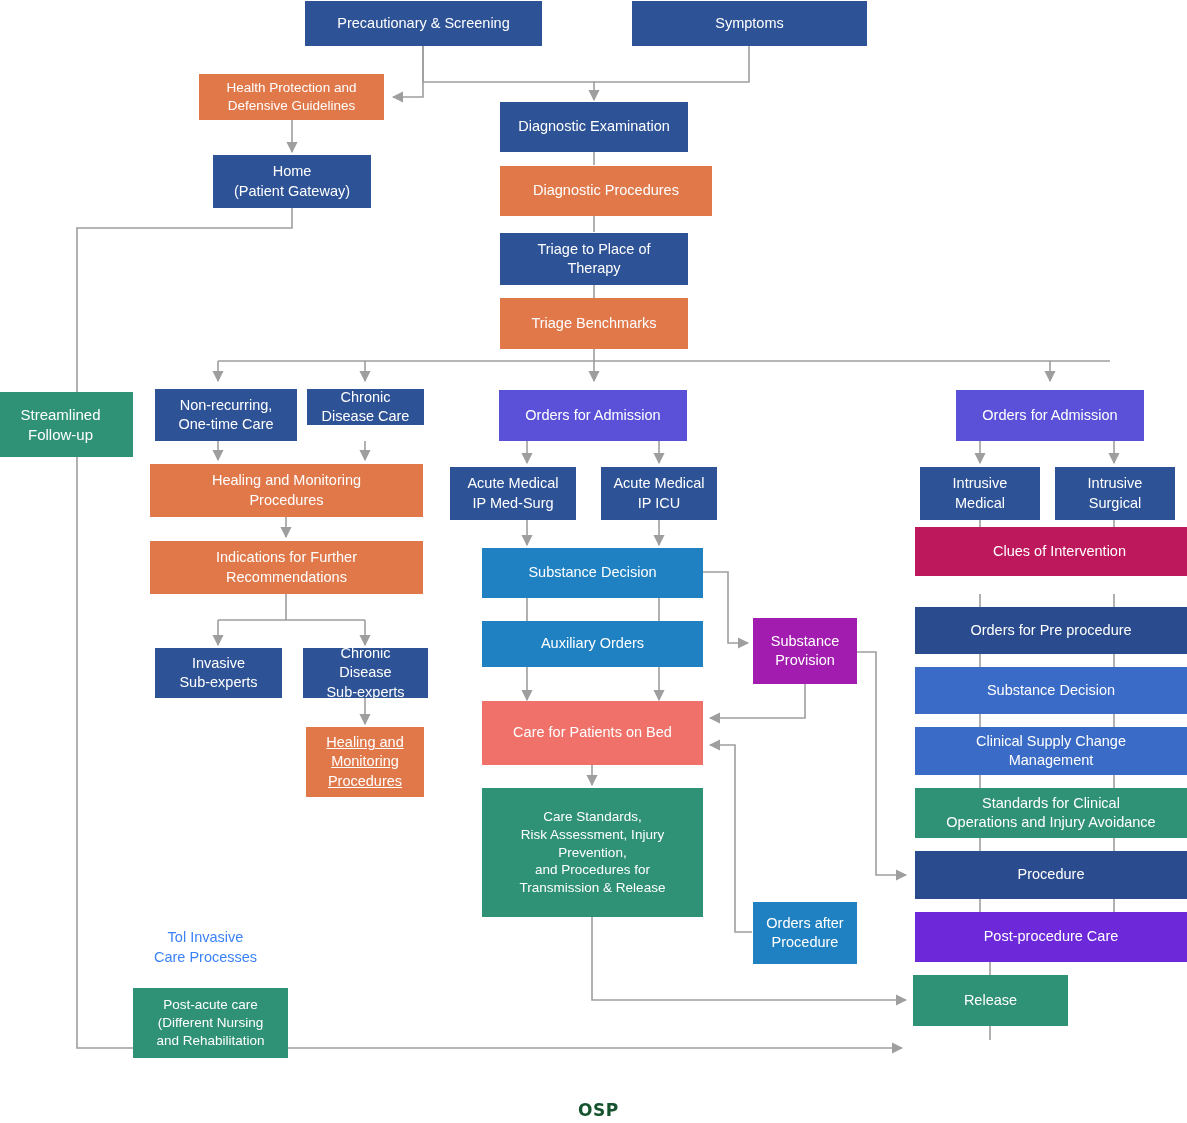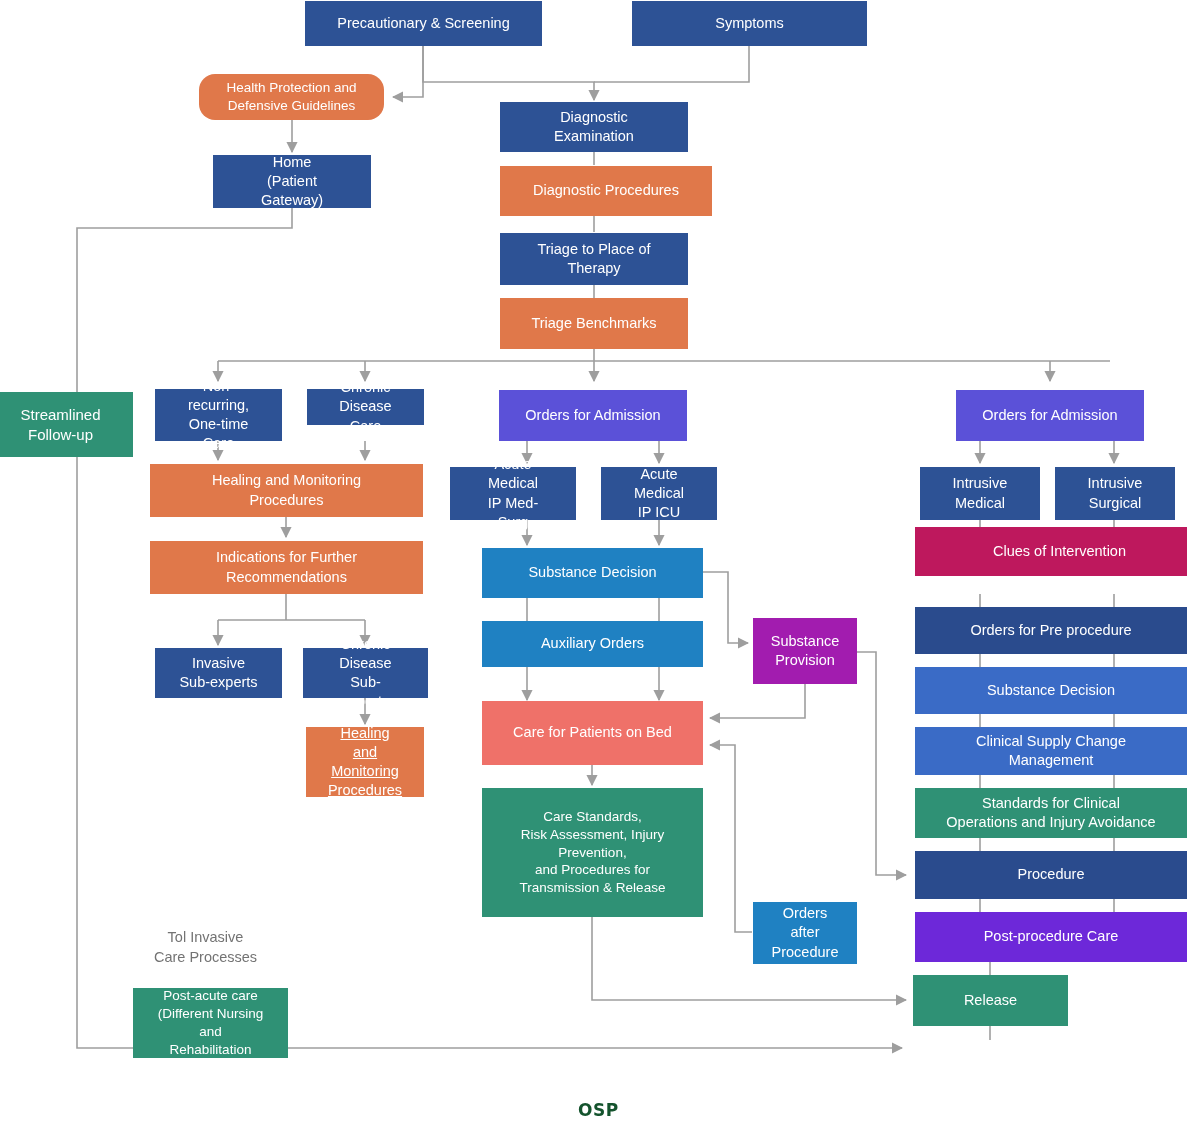--- a/index.html
+++ b/index.html
@@ -1,24 +1,24 @@
 <!DOCTYPE html>
 <html><head>
 <meta charset="utf-8">
 <style>
   html,body{margin:0;padding:0;background:#ffffff;}
   body{font-family:"Liberation Sans","DejaVu Sans",sans-serif;}
   #canvas{position:relative;width:1187px;height:1123px;background:#ffffff;overflow:hidden;}
   .node{position:absolute;display:flex;align-items:center;justify-content:center;
         text-align:center;color:#ffffff;font-size:14.5px;line-height:1.32;
-        box-sizing:border-box;padding:4px 24px;}
+        box-sizing:border-box;padding:4px 10px;}
   .node.s13{font-size:13.5px;}
   .node.s15{font-size:15px;}
   .plain{position:absolute;display:flex;align-items:center;justify-content:center;
-         text-align:center;color:#737373;font-size:14.5px;line-height:1.36;}
+         text-align:center;color:#3b82f6;font-size:14.5px;line-height:1.36;}
   #lines{position:absolute;left:0;top:0;width:1187px;height:1123px;pointer-events:none;}
   .logo{position:absolute;color:#14532d;font-weight:bold;font-size:17px;
         letter-spacing:.5px;font-family:"DejaVu Sans",sans-serif;}
 </style>
 </head>
 <body>
 
 <div id="canvas">
 
   <svg id="lines" viewBox="0 0 1187 1123" width="1187" height="1123">
@@ -109,39 +109,39 @@
         <path d="M1114,899 L1114,912"></path>
       <path d="M990,962 L990,975"></path>
       <path d="M990,1026 L990,1040"></path>
     </g>
   </svg>
 
   <div class="node" style="left:305px;top:1px;width:237px;height:45px;background:#2d5295;">Precautionary &amp; Screening</div>
 
   <div class="node" style="left:632px;top:1px;width:235px;height:45px;background:#2d5295;">Symptoms</div>
 
-  <div class="node s13" style="left:199px;top:74px;width:185px;height:46px;background:#e0784a;white-space:pre-line;border-radius:16px;">Health Protection and
+  <div class="node s13" style="left:199px;top:74px;width:185px;height:46px;background:#e0784a;white-space:pre-line;">Health Protection and
 Defensive Guidelines</div>
 
   <div class="node" style="left:213px;top:155px;width:158px;height:53px;background:#2d5295;white-space:pre-line;">Home
 (Patient Gateway)</div>
 
   <div class="node" style="left:500px;top:102px;width:188px;height:50px;background:#2d5295;">Diagnostic Examination</div>
 
   <div class="node" style="left:500px;top:166px;width:212px;height:50px;background:#e0784a;">Diagnostic Procedures</div>
 
   <div class="node" style="left:500px;top:233px;width:188px;height:52px;background:#2d5295;white-space:pre-line;">Triage to Place of
 Therapy</div>
 
   <div class="node" style="left:500px;top:298px;width:188px;height:51px;background:#e0784a;">Triage Benchmarks</div>
 
   <div class="node s15" style="left:-12px;top:392px;width:145px;height:65px;background:#2f9175;white-space:pre-line;">Streamlined
 Follow-up</div>
 
-  <div class="node" style="left:155px;top:389px;width:127px;height:52px;background:#2d5295;white-space:pre-line;">Non-recurring,
+  <div class="node" style="left:155px;top:389px;width:142px;height:52px;background:#2d5295;white-space:pre-line;">Non-recurring,
 One-time Care</div>
 
   <div class="node" style="left:307px;top:389px;width:117px;height:36px;background:#2d5295;white-space:pre-line;">Chronic
 Disease Care</div>
 
   <div class="node" style="left:150px;top:464px;width:273px;height:53px;background:#e0784a;white-space:pre-line;">Healing and Monitoring
 Procedures</div>
 
   <div class="node" style="left:150px;top:541px;width:273px;height:53px;background:#e0784a;white-space:pre-line;">Indications for Further
 Recommendations</div>

